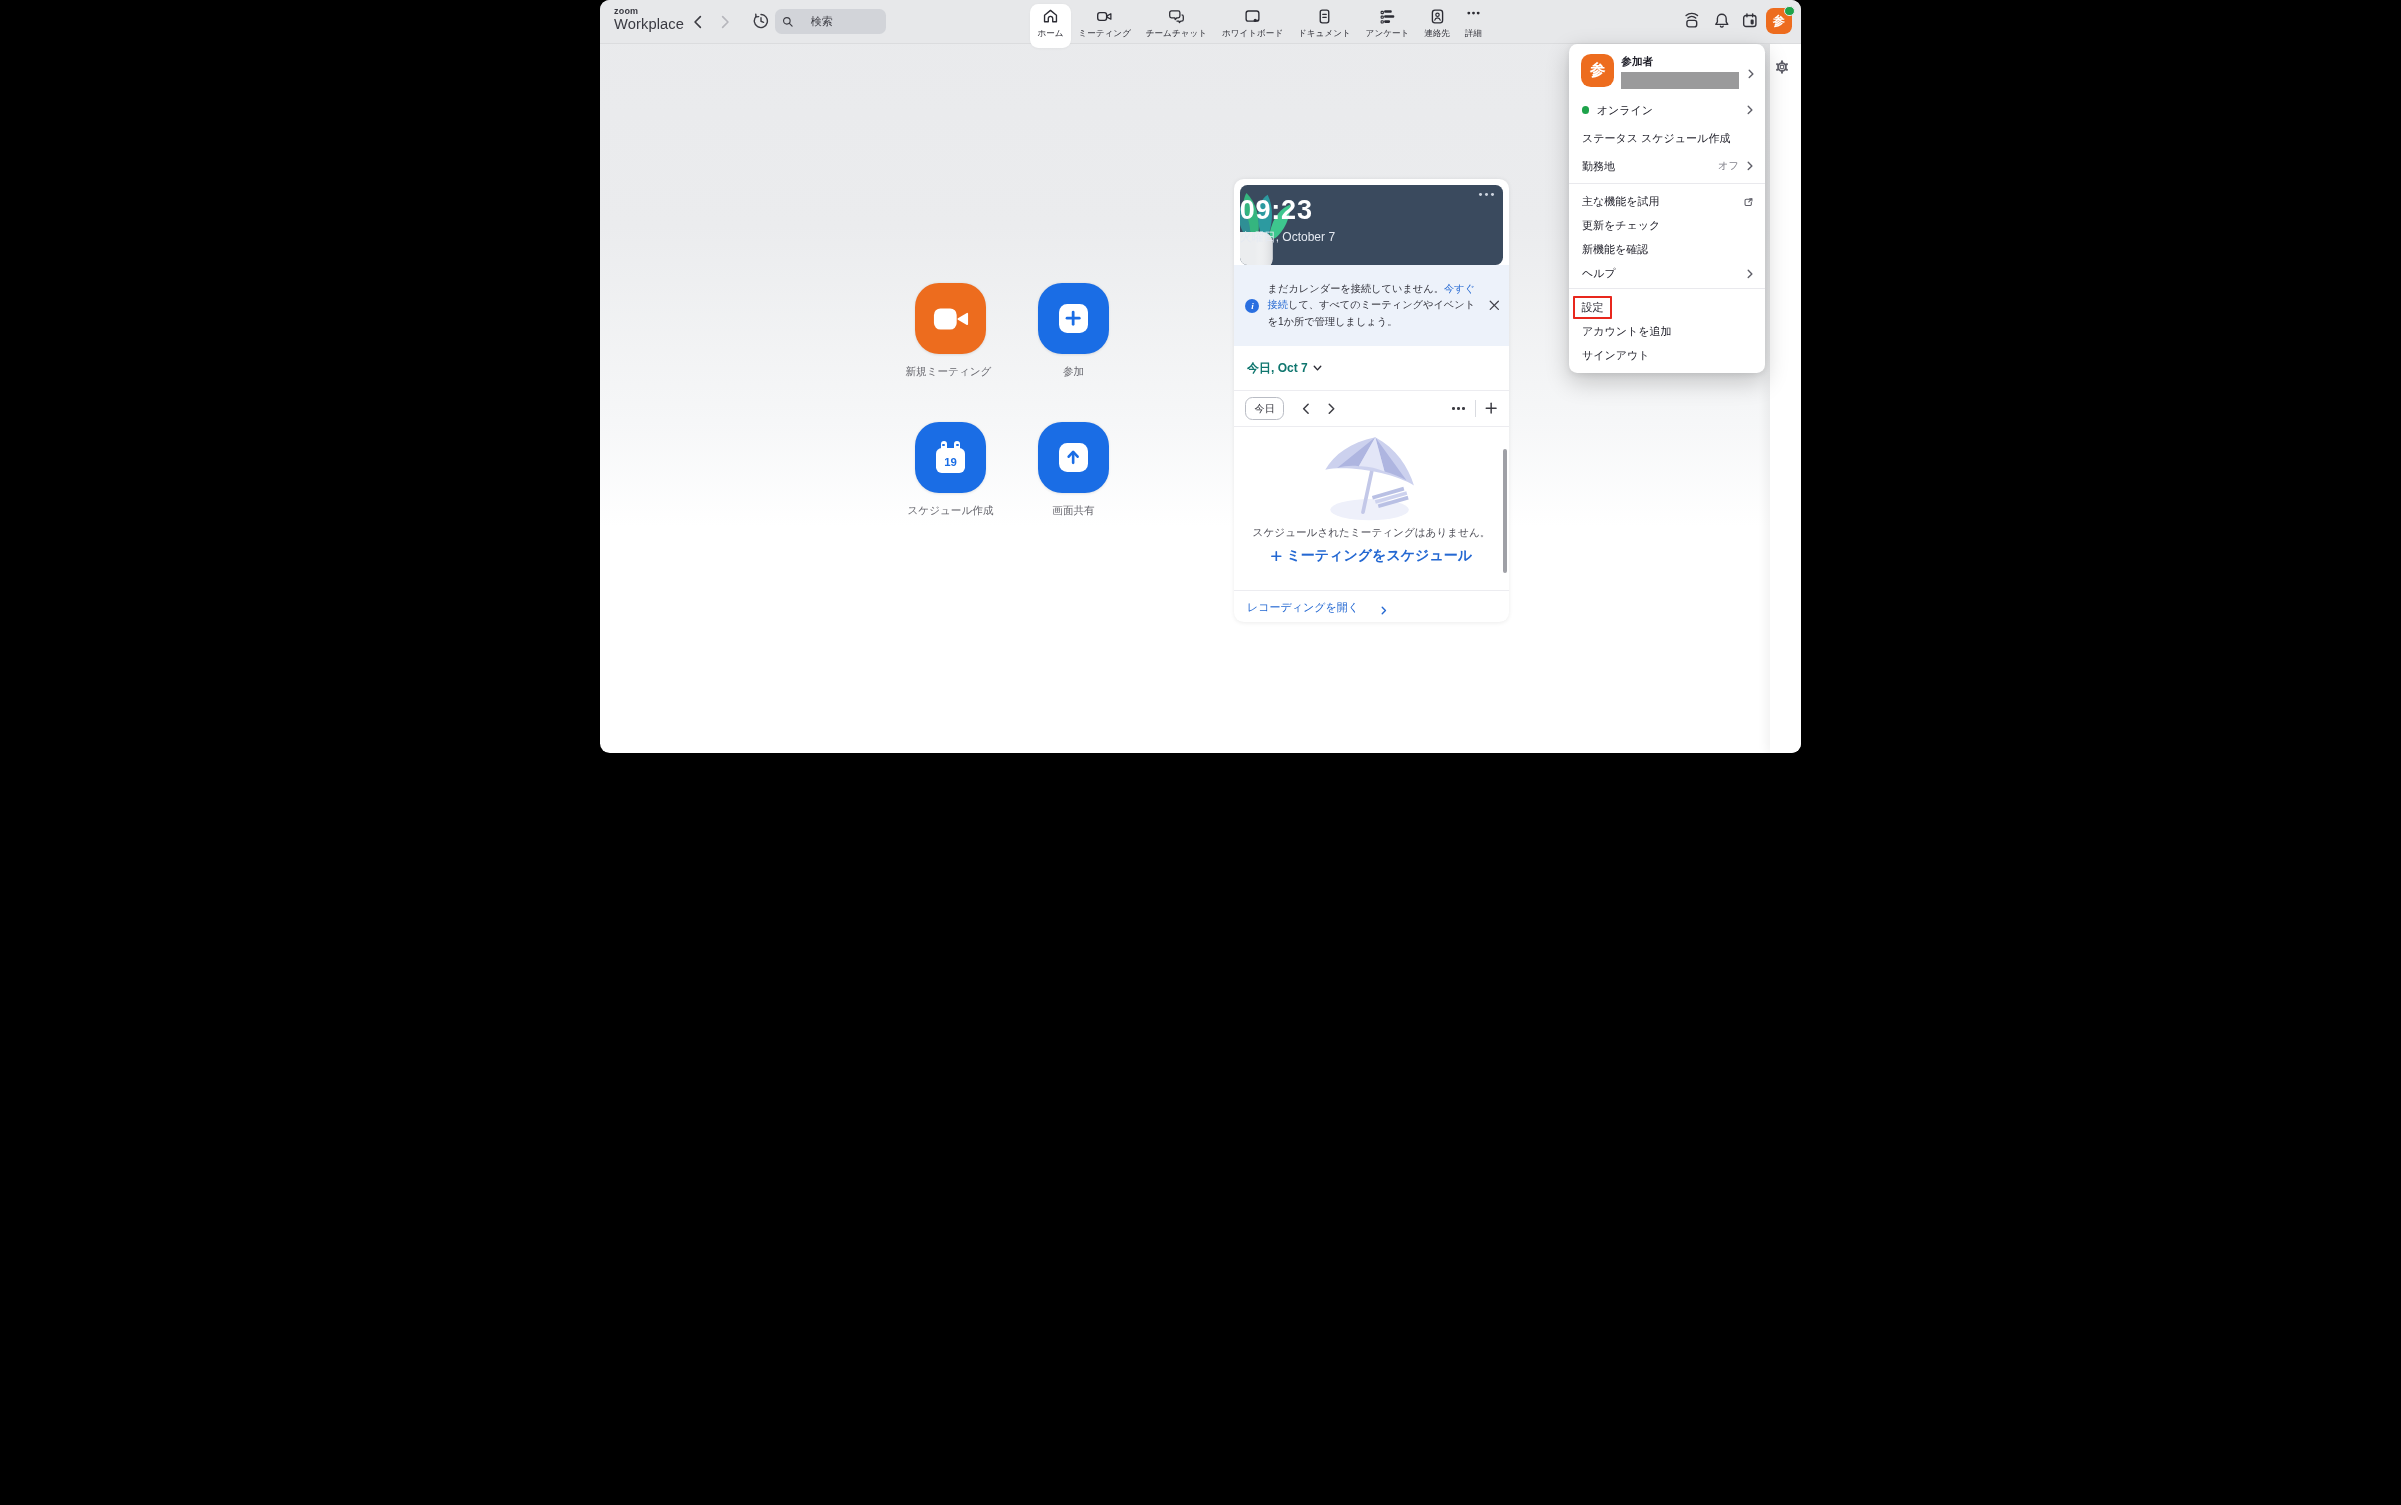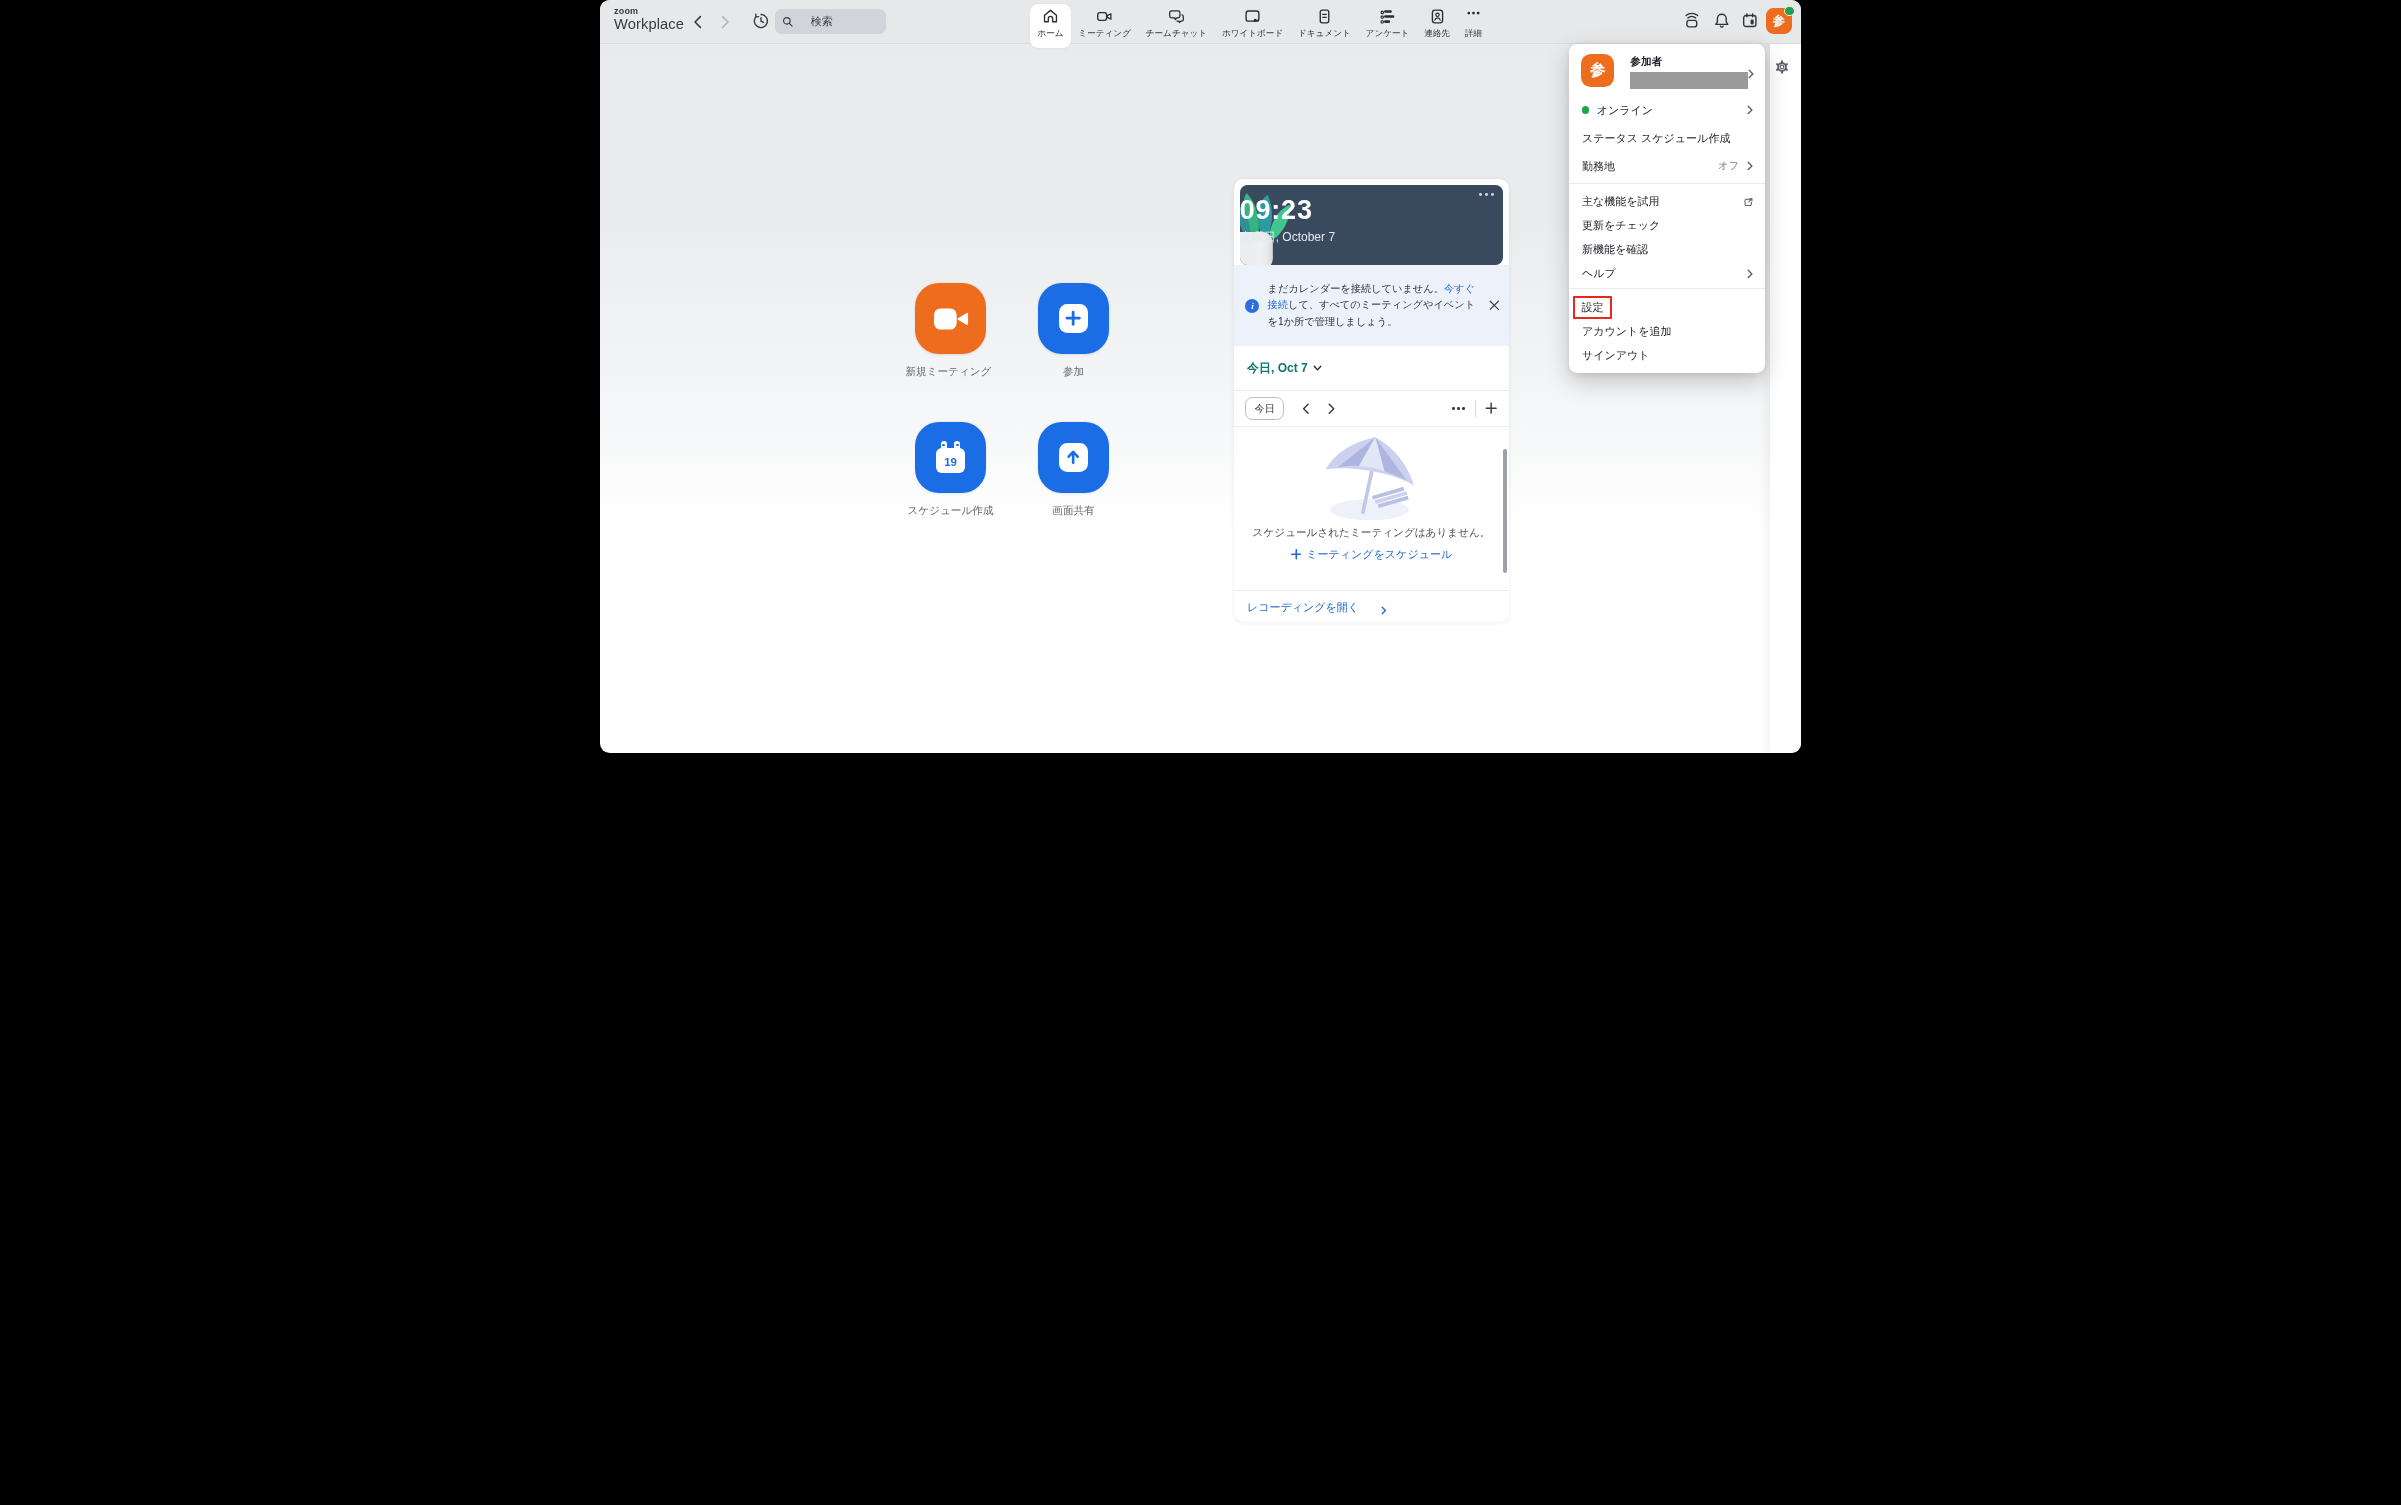--- a/index.html
+++ b/index.html
@@ -50,32 +50,32 @@
   .cal-toolbar{position:absolute;left:0;right:0;top:212px;height:35px;display:flex;align-items:center;padding:0 11.4px;box-sizing:border-box;}
   .btn-today{border:0.8px solid #b9bcc4;border-radius:7.4px;padding:3.3px 8.2px;font-size:10.2px;color:#2a2a33;background:#fff;}
   .tb-chev{margin-left:18px;display:flex;align-items:center;}
   .tb-right{margin-left:auto;display:flex;align-items:center;gap:9.8px;}
   .vsep{width:0.8px;height:16.3px;background:#d9dbe0;}
   .hdots{display:flex;gap:2.5px;align-items:center;}
   .hdots i{width:2.6px;height:2.6px;border-radius:50%;background:#3c3c43;}
   .div2{position:absolute;left:0;right:0;top:247px;height:0.8px;background:#ececf0;}
   .umbrella{position:absolute;left:50%;transform:translateX(-50%);top:253px;}
   .empty-msg{position:absolute;left:0;right:0;top:347px;text-align:center;font-size:10.6px;color:#4c4c55;}
-  .sched-link{position:absolute;left:0;right:0;top:368px;text-align:center;font-size:11px;color:#2468D2;display:flex;align-items:center;justify-content:center;gap:4.9px;}
+  .sched-link{position:absolute;left:0;right:0;top:368px;text-align:center;font-size:14px;color:#2468D2;display:flex;align-items:center;justify-content:center;gap:4.9px;font-weight:bold;}
   .div3{position:absolute;left:0;right:0;top:411px;height:0.8px;background:#ececf0;}
   .rec-link{position:absolute;left:13px;top:421px;font-size:11px;color:#2468D2;display:flex;align-items:flex-end;gap:22px;}
   .scrollbar{position:absolute;right:2px;top:270px;width:3.7px;height:124px;border-radius:2.5px;background:#9fa0a6;}
   
   .right-strip{position:absolute;left:1170px;top:24.5px;width:31px;height:729px;background:#fff;border-top-left-radius:11.4px;box-shadow:-4.1px 0 9.8px rgba(0,0,0,0.05);z-index:2;}
   .gear{position:absolute;left:1175px;top:60px;z-index:2;}
   
   .menu{position:absolute;left:969px;top:44px;width:196px;height:329px;background:#fff;border-radius:8.2px;box-shadow:0 8.2px 24.5px rgba(0,0,0,0.20),0 1.6px 6.5px rgba(0,0,0,0.08);z-index:6;box-sizing:border-box;}
   .m-profile{position:relative;height:52px;padding:9.8px 11.4px 0 12.3px;box-sizing:border-box;display:flex;}
   .m-avatar{width:33px;height:33px;border-radius:9.8px;background:#ED6C1E;color:#fff;font-size:15.5px;font-weight:700;display:flex;align-items:center;justify-content:center;flex:0 0 auto;}
-  .m-pcol{margin-left:16px;padding-top:0.8px;}
+  .m-pcol{margin-left:7px;padding-top:0.8px;}
   .m-name{font-size:10.6px;font-weight:700;color:#1d1d27;}
   .m-redact{width:118px;height:17px;background:#9a9a9b;margin-top:3.3px;}
   .m-pchev{position:absolute;right:10.6px;top:25px;}
   .mrow{height:28px;display:flex;align-items:center;padding:0 11.4px 0 13px;font-size:11px;color:#1d1d27;}
   .mrow.sm{height:24px;}
   .mrow .grow{flex:1 1 auto;}
   .mdot{width:7.4px;height:7.4px;border-radius:50%;background:#1EA34B;margin-right:7.4px;flex:0 0 auto;}
   .mval{font-size:10.2px;color:#83838c;margin-right:8.2px;}
   .mdiv{height:0.8px;background:#e9e9ed;margin:2.5px 0;}
   .pad6{height:4.1px;}

